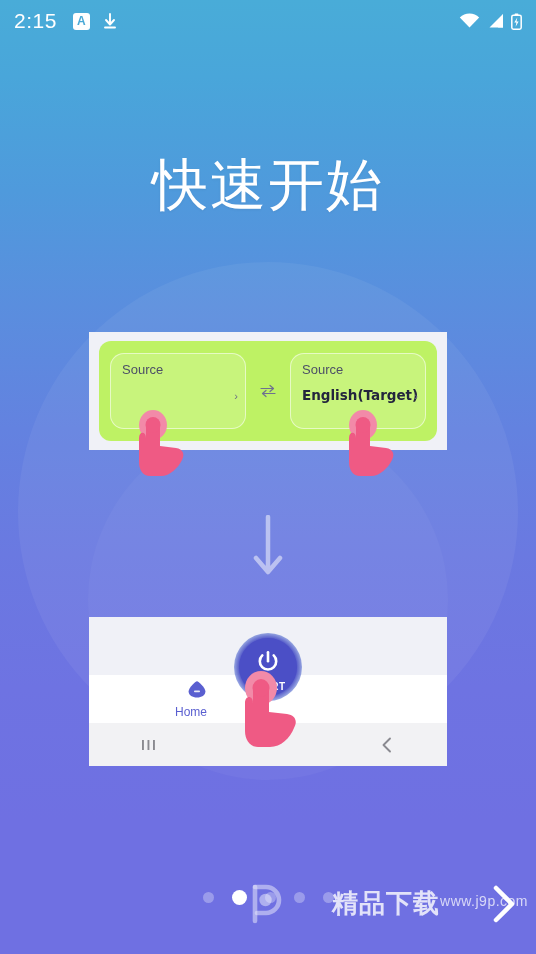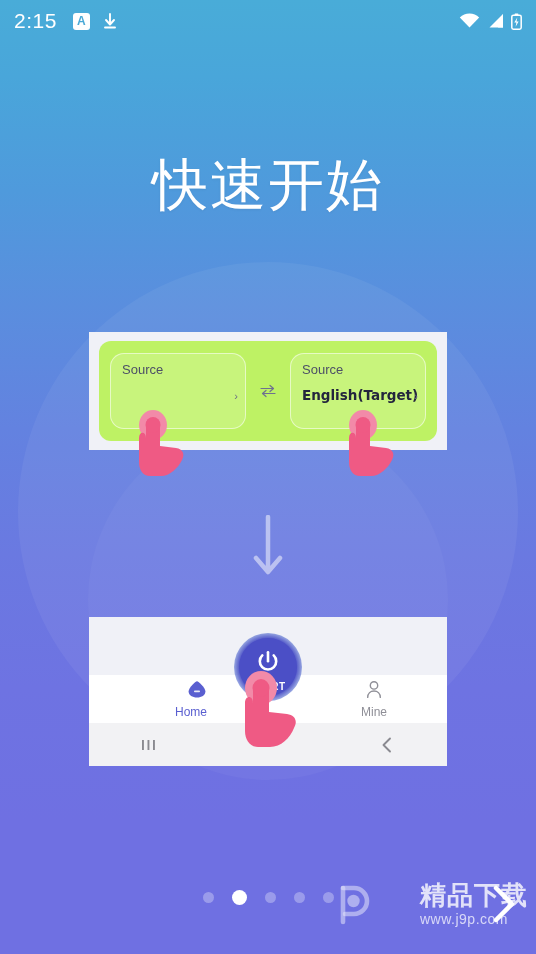--- a/index.html
+++ b/index.html
@@ -301,21 +301,21 @@
     right: 8px; top: 882px;
     display: flex;
     align-items: center;
     gap: 6px;
     z-index: 22;
     opacity: 0.80;
   }
   .wm-logo { width: 42px; height: 42px; flex: none; }
   .wm-text-block {
     display: flex;
-    flex-direction: column;
+    flex-direction: row;
     line-height: 1;
     margin-left: 41px;
   }
   .wm-title {
     font-size: 26px;
     font-weight: bold;
     color: #ffffff;
     font-family: "DejaVu Sans", "Liberation Sans", sans-serif;
     letter-spacing: 1px;
   }
@@ -406,29 +406,20 @@
     <div class="nav-tab" id="nav-tab-home">
       <span>
         <svg width="20" height="19" viewBox="0 0 20 19">
           <path d="M10 1.2 C11.4 1.2 18.4 7.6 18.4 11.6 C18.4 15.3 14.6 17.6 10 17.6 C5.4 17.6 1.6 15.3 1.6 11.6 C1.6 7.6 8.6 1.2 10 1.2 Z" fill="#5a5fd0"></path>
           <rect x="7" y="10.6" width="6" height="1.6" rx="0.8" fill="#e8e9f7"></rect>
         </svg>
       </span>
       <div class="nav-tab-label active">Home</div>
     </div>
 
-    <div class="nav-tab" id="nav-tab-mine">
-      <span>
-        <svg width="20" height="19" viewBox="0 0 20 19">
-          <circle cx="10" cy="5.4" r="3.7" fill="none" stroke="#8f8f97" stroke-width="1.4"></circle>
-          <path d="M3.7 17.4 C3.7 13.4 6.5 11 10 11 C13.5 11 16.3 13.4 16.3 17.4" fill="none" stroke="#8f8f97" stroke-width="1.4" stroke-linecap="round"></path>
-        </svg>
-      </span>
-      <div class="nav-tab-label inactive">Mine</div>
-    </div>
 
     <div class="power-button">
       <div class="power-core"></div>
       <span class="power-glyph">
         <svg width="26" height="26" viewBox="0 0 26 26">
           <path d="M13 3.2 L13 12.2" stroke="#ffffff" stroke-width="2.6" stroke-linecap="round"></path>
           <path d="M7.3 6.4 A8.2 8.2 0 1 0 18.7 6.4" stroke="#ffffff" stroke-width="2.6" fill="none" stroke-linecap="round"></path>
         </svg>
       </span>
       <div class="power-label">START</div>

